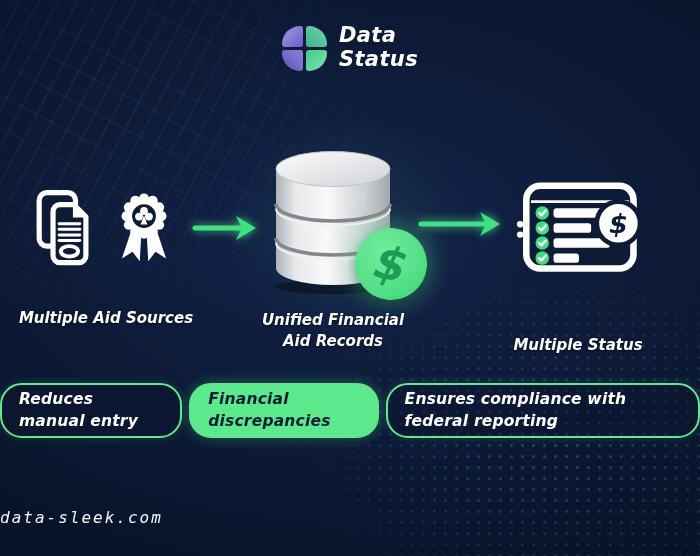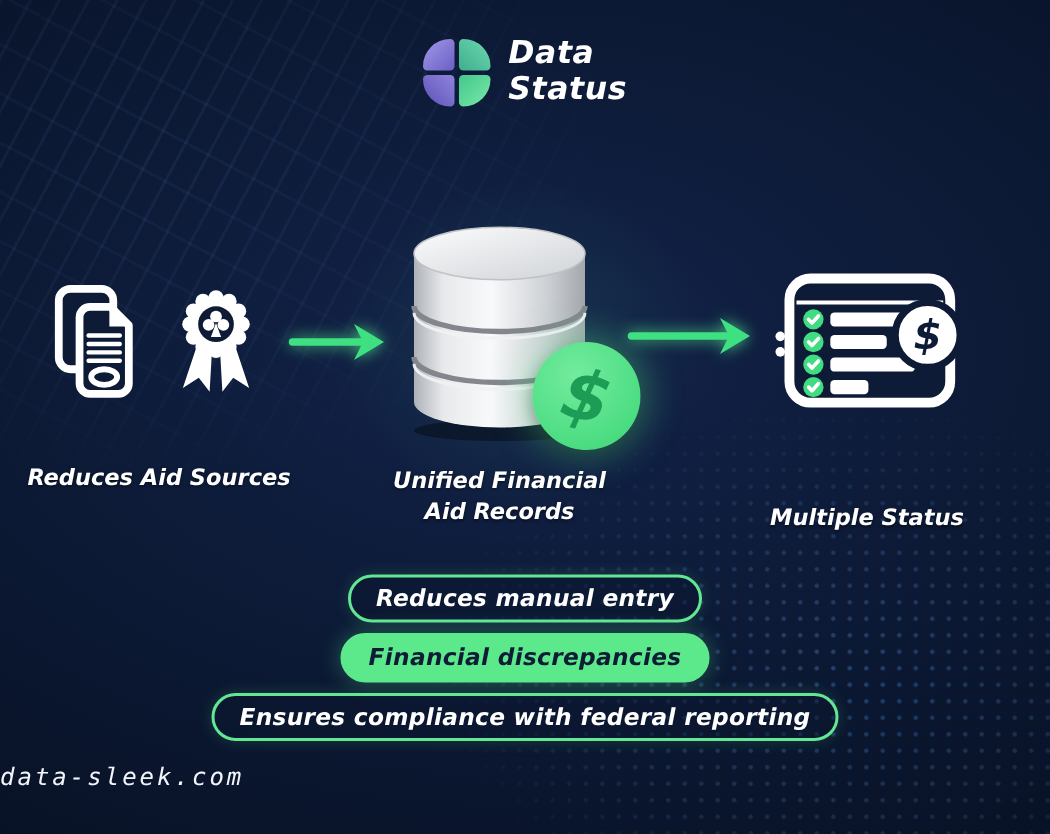--- a/index.html
+++ b/index.html
@@ -62,21 +62,21 @@
     transform:rotate(6deg);
   }
   .coin-symbol{font-size:46px;font-weight:700;color:#1d9c56;transform:rotate(7deg);line-height:1;}
   .group-center .flow-label{margin-top:14px;}
 
   .group-right{left:460px;top:180px;width:236px;}
   .group-right .icon-row{height:96px;}
   .group-right .flow-label{margin-top:38px;}
 
   
-  .pills{position:absolute;top:383px;left:0;width:100%;display:flex;flex-direction:column;align-items:center;gap:7px;}
+  .pills{position:absolute;top:383px;left:0;width:100%;display:flex;flex-direction:row;align-items:center;gap:7px;}
   .pill{font-size:15.5px;font-weight:700;border-radius:22px;padding:3px 17px;line-height:1.45;letter-spacing:.2px;}
   .pill.outline{border:2px solid #62e792;color:#fff;background:rgba(10,22,46,.45);box-shadow:0 0 10px rgba(86,230,140,.18);}
   .pill.filled{background:#5ce98c;color:#0e1c36;border:2px solid #5ce98c;box-shadow:0 0 14px rgba(86,230,140,.35);}
 
   
   .footer{position:absolute;top:508px;left:0;width:100%;text-align:left;
     font-family:"DejaVu Sans Mono","Liberation Mono",monospace;font-size:16px;letter-spacing:2px;color:#f2f5fa;}
 </style>
 </head>
 <body>
@@ -131,21 +131,21 @@
         </g>
         <circle cx="40" cy="34" r="14" fill="#0d1b36"></circle>
         <g fill="#fff">
           <circle cx="40" cy="28" r="4.6"></circle>
           <circle cx="34.2" cy="34.6" r="4.6"></circle>
           <circle cx="45.8" cy="34.6" r="4.6"></circle>
           <path d="M40,33 L36,44 L44,44 Z"></path>
         </g>
       </svg>
     </div>
-    <div class="flow-label">Reduces Aid Sources</div>
+    <div class="flow-label">Multiple Aid Sources</div>
   </div>
 
   <svg class="arrow arrow-1" width="66" height="30" viewBox="0 0 66 30">
     <path d="M3,15 H49" stroke="#3fe081" stroke-width="5" stroke-linecap="round"></path>
     <path d="M44,3 L64,15 L44,27 L50,15 Z" fill="#3fe081"></path>
   </svg>
 
   <div class="group group-center">
     <div class="db-wrap">
       <svg width="120" height="148" viewBox="0 0 120 148">

